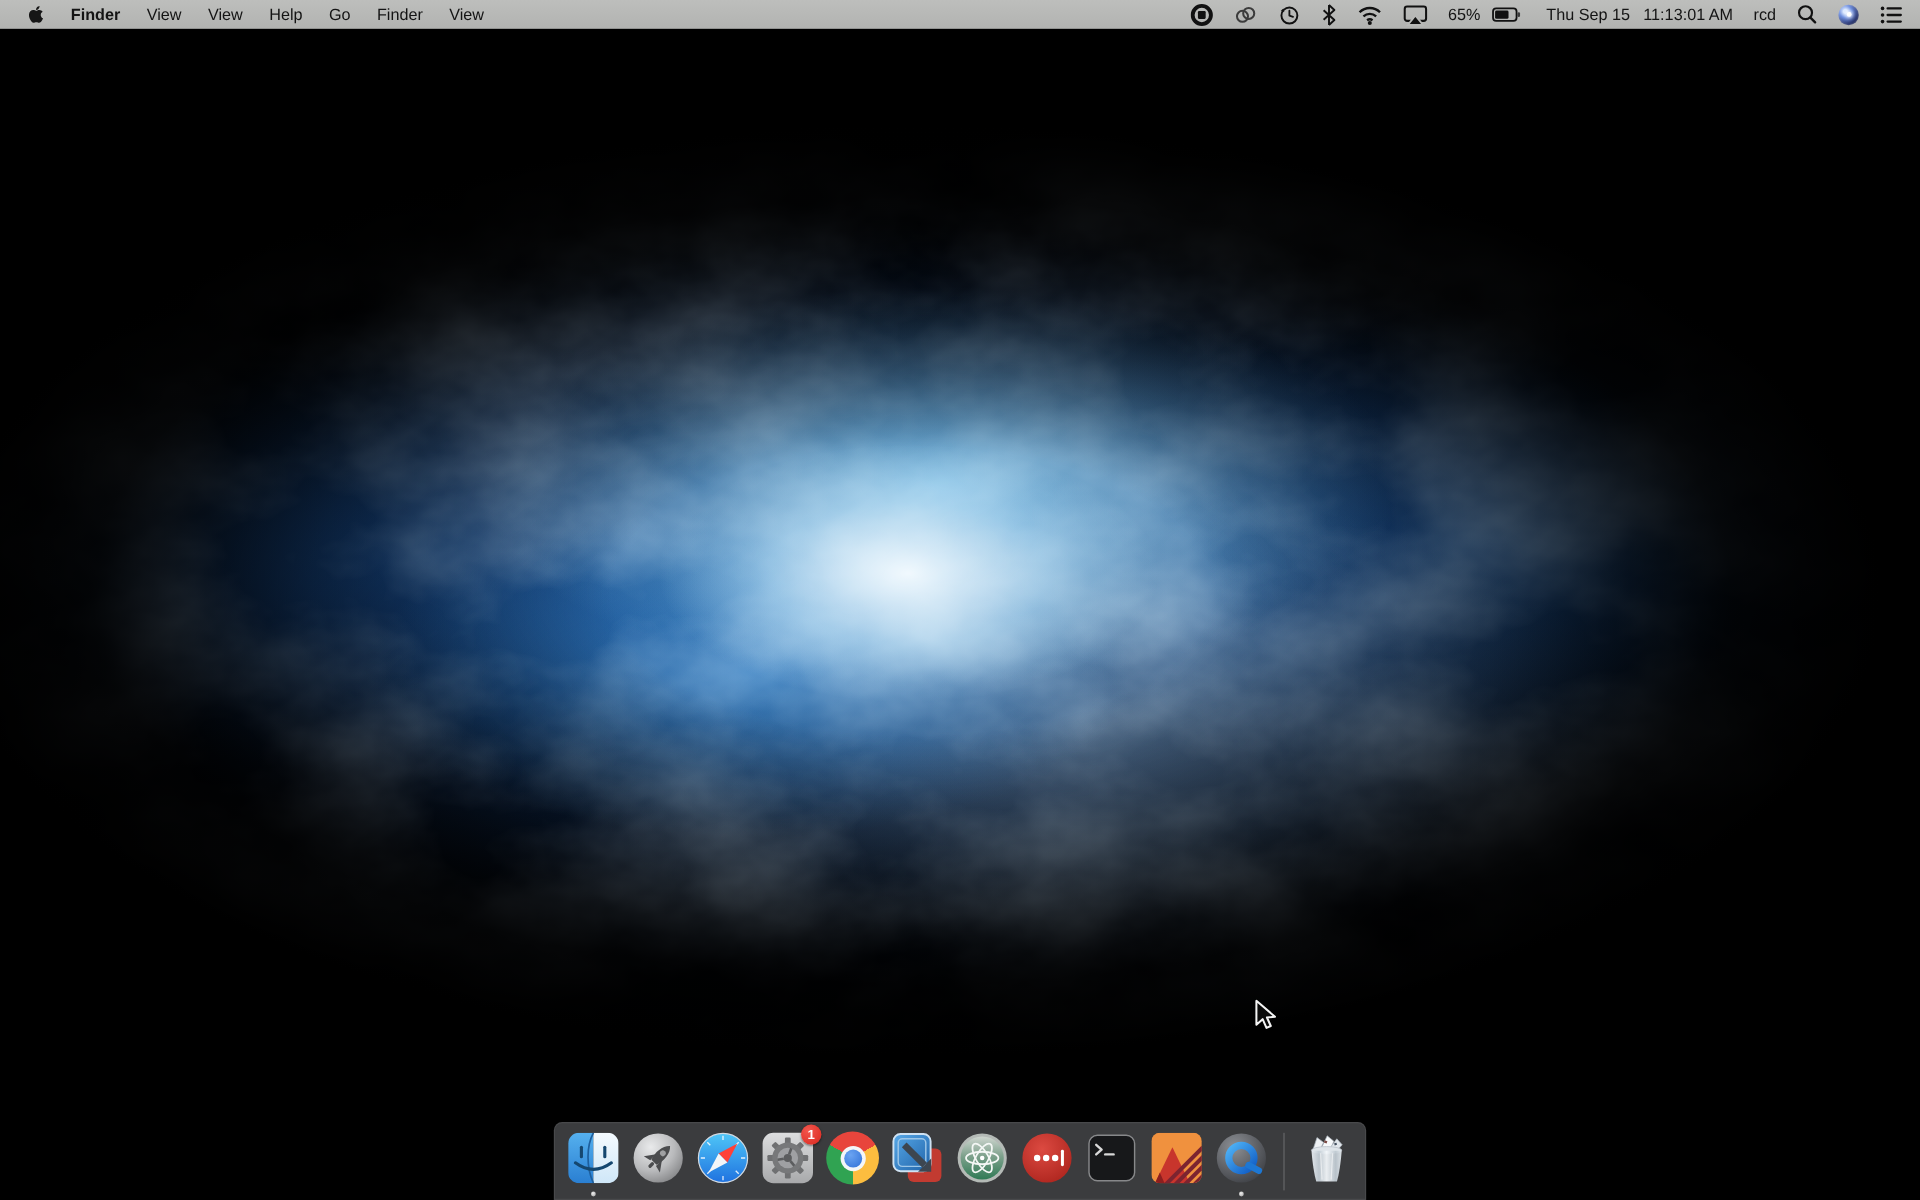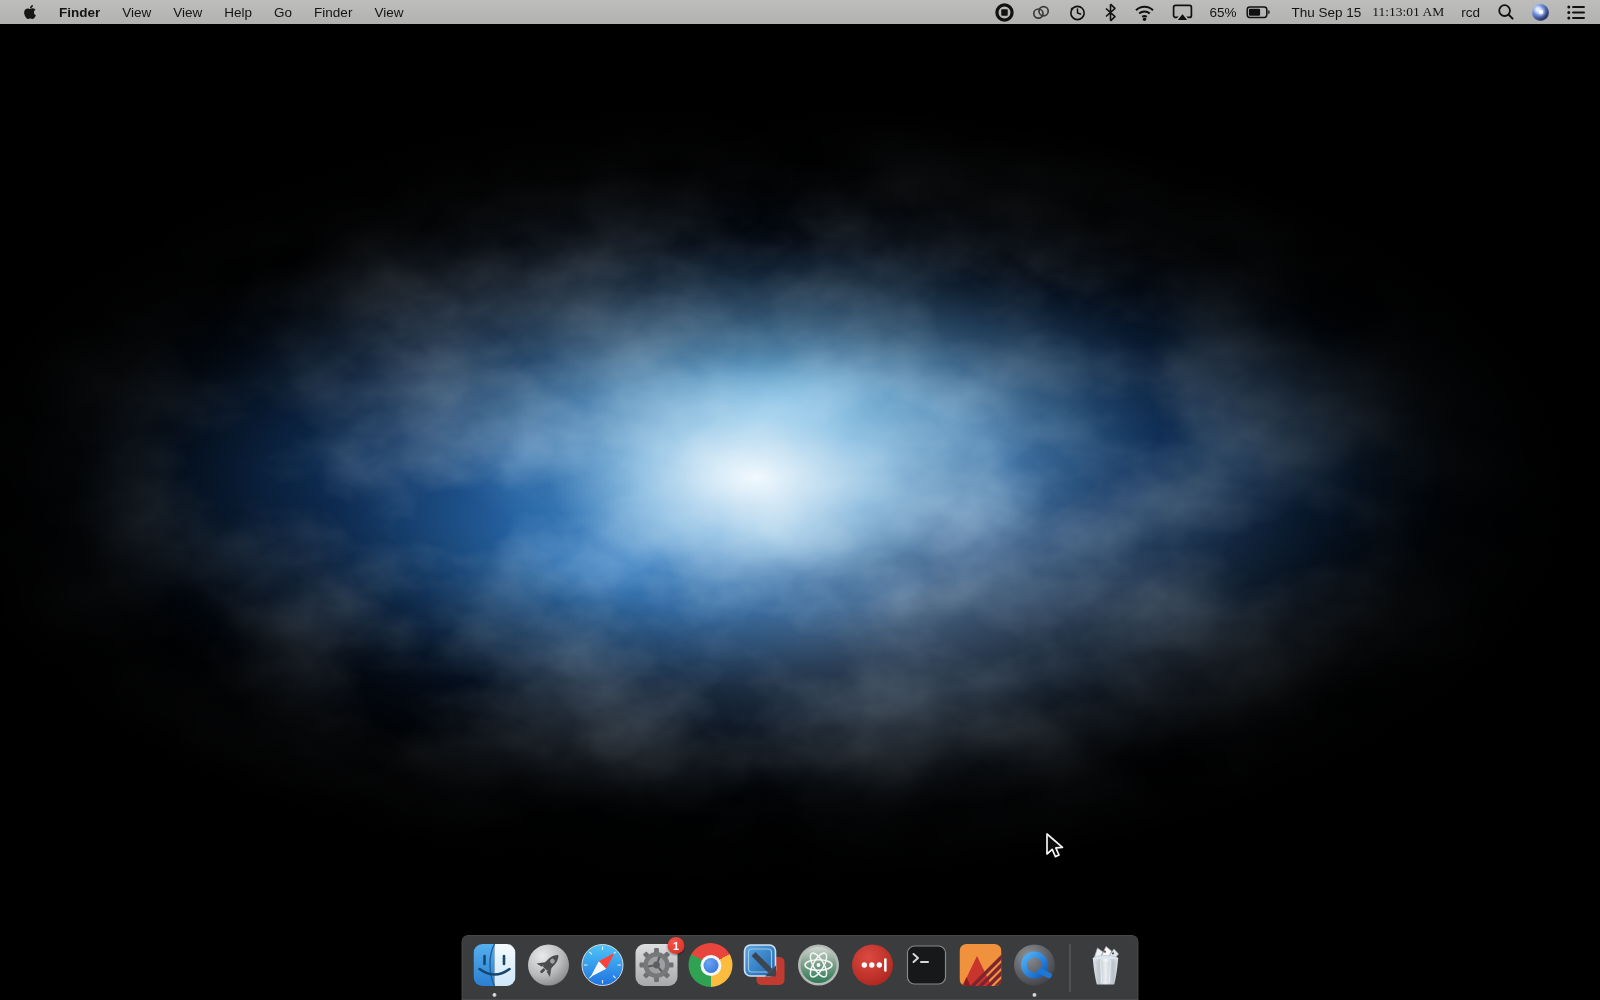--- a/index.html
+++ b/index.html
@@ -141,21 +141,21 @@
       </span>
       <span class="txt">65%</span>
       <span class="mb-ic" style="margin-left:-8px;">
         <svg width="25" height="20" viewBox="0 0 25 20">
             <rect x="1.2" y="5" width="19.6" height="10.4" rx="2.6" fill="none" stroke="#111" stroke-width="1.5"></rect>
             <rect x="2.9" y="6.7" width="11.2" height="7" rx="1.2" fill="#111"></rect>
             <rect x="21.7" y="8.3" width="2" height="3.8" rx="1" fill="#111" opacity=".75"></rect>
           </svg>
       </span>
       <span class="txt" style="margin-left:4px;">Thu Sep 15</span>
-      <span class="txt" style="margin-left:-6px;font-family:Liberation Serif, serif;">11:13:01 AM</span>
+      <span class="txt" style="margin-left:-6px;">11:13:01 AM</span>
       <span class="txt">rcd</span>
       <span class="mb-ic">
         <svg width="18" height="18" viewBox="0 0 18 18">
             <circle cx="7.6" cy="7.6" r="5.4" fill="none" stroke="#111" stroke-width="1.8"></circle>
             <line x1="11.7" y1="11.7" x2="15.6" y2="15.6" stroke="#111" stroke-width="2" stroke-linecap="round"></line>
           </svg>
       </span>
       <span class="mb-ic">
           <span class="siri-orb"></span>
         </span>

